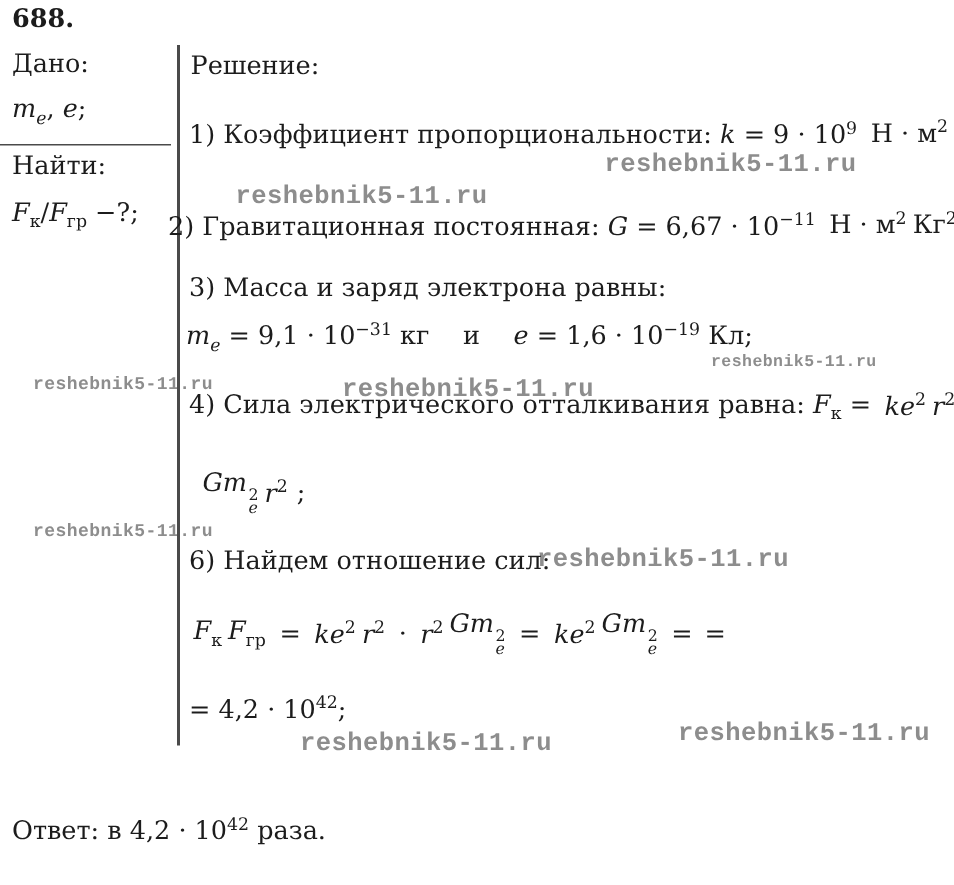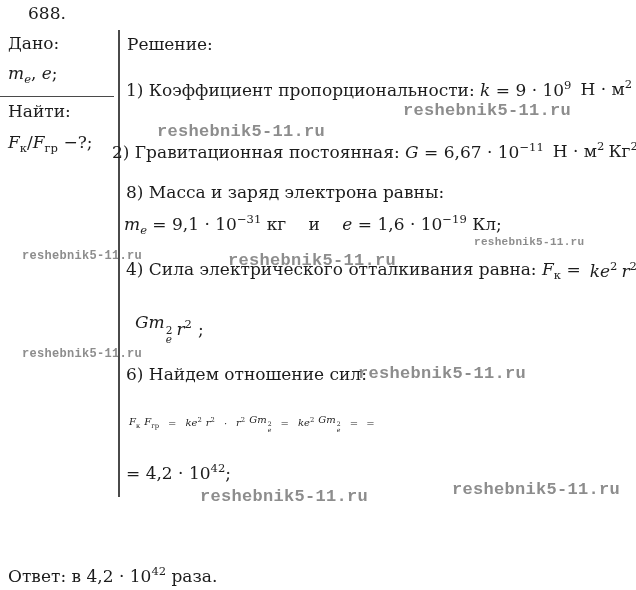--- a/index.html
+++ b/index.html
@@ -10,40 +10,40 @@
   sup,sub{font-size:0.68em;}
   i{font-family:"DejaVu Serif",serif;}
   .frac{display:inline-flex;flex-direction:row;align-items:center;margin:0 4px 0 7px;}
   .frac .num,.frac .den{padding:0 2px;line-height:1.15;}
   .frac .bar{align-self:stretch;height:1.2px;background:#1c1c1c;margin:1px 0;}
   .stk{display:inline-flex;flex-direction:column;align-items:flex-start;font-size:0.62em;
        line-height:0.9;vertical-align:-0.5em;margin-left:1px;}
   .faded{color:#8d8d8d;}
   .wm{position:absolute;color:#8d8d8d;font-weight:700;letter-spacing:0.3px;z-index:0;white-space:nowrap;font-family:Liberation Mono, monospace;}
   .layer{position:relative;z-index:2;}
-  #problem-number{left:8px;top:3px;font-weight:normal;margin-left:20px;}
+  #problem-number{left:8px;top:3px;font-weight:bold;}
   #given-label{left:8px;top:33px;}
   #given-value{left:8px;top:63px;}
   #given-divider{position:absolute;left:0;top:96px;width:114px;height:1px;background:#4a4a4a;}
   #find-label{left:8px;top:101px;}
   #find-value{left:8px;top:132px;}
   #column-divider{position:absolute;left:118px;top:30px;width:1.5px;height:467px;background:#4a4a4a;}
   #solution-heading{left:127px;top:34px;}
   #step1{left:126px;top:66px;height:46px;}
   #step2{left:112px;top:128px;height:45px;}
   #step3-line1{left:126px;top:182px;}
   #step3-line2{left:124px;top:212px;}
   #step4{left:126px;top:250px;height:42px;}
   #step5{left:126px;top:306px;height:46px;}
   #step6{left:126px;top:364px;}
-  #final-equation{left:124px;top:396px;height:54px;font-size:10px;}
+  #final-equation{left:124px;top:396px;height:54px;font-size:17px;}
   #final-equation .frac{margin:0 3px;}
   #final-equation .eqs{margin:0 4px;}
   #result-line{left:126px;top:461px;}
-  #answer-line{left:8px;top:564px;}
+  #answer-line{left:8px;top:542px;}
   #wm1{left:403px;top:101px;font-size:17px;}
   #wm2{left:157px;top:122px;font-size:17px;}
   #wm3{left:474px;top:236px;font-size:11px;}
   #wm4{left:22px;top:249px;font-size:12px;}
   #wm5{left:228px;top:251px;font-size:17px;}
   #wm6{left:22px;top:347px;font-size:12px;}
   #wm7{left:358px;top:364px;font-size:17px;}
   #wm8{left:200px;top:487px;font-size:17px;}
   #wm9{left:452px;top:480px;font-size:17px;}
 </style>
@@ -87,21 +87,21 @@
     <div class="row" id="step2">
       <span>2) Гравитационная постоянная: <i>G</i> = 6,67 · 10<sup>−11</sup></span>
       <span class="frac">
         <span class="num">Н · м<sup>2</sup></span>
         <span class="bar"></span>
         <span class="den">Кг<sup>2</sup></span>
       </span>
       <span>;</span>
     </div>
 
-    <div class="txt" id="step3-line1">8) Масса и заряд электрона равны:</div>
+    <div class="txt" id="step3-line1">3) Масса и заряд электрона равны:</div>
     <div class="txt" id="step3-line2"><i>m</i><sub><i>e</i></sub> = 9,1 · 10<sup>−31</sup> кг  и  <i>e</i> = 1,6 · 10<sup>−19</sup> Кл;</div>
 
     <div class="row" id="step4">
       <span>4) Сила электрического отталкивания равна: <i>F</i><sub>к</sub> =</span>
       <span class="frac">
         <span class="num"><i>ke</i><sup>2</sup></span>
         <span class="bar"></span>
         <span class="den"><i>r</i><sup>2</sup></span>
       </span>
       <span>;</span>

